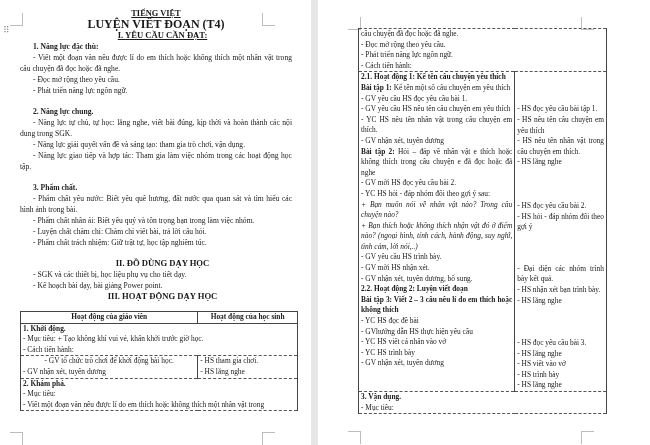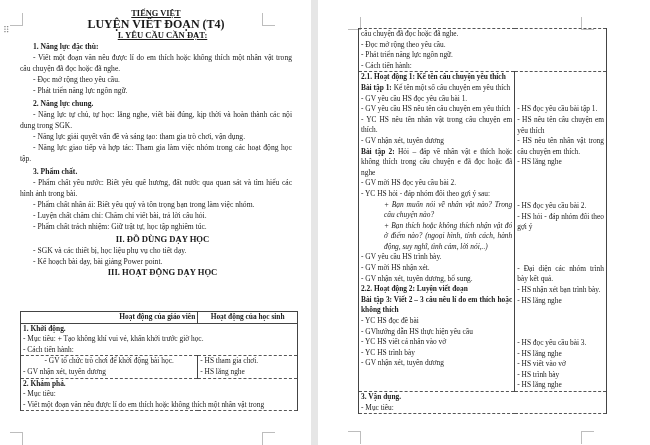--- a/index.html
+++ b/index.html
@@ -18,25 +18,25 @@
   .gutter { position:absolute; top:0; left:311px; width:7px; height:445px; background:#e6e6e6; }
 
   .crop { position:absolute; border-color:#bdbdbd; border-style:solid; width:12px; height:12px; }
   .drag-handle { position:absolute; left:3px; top:28px; font-size:9px; line-height:4px; color:#8a8a8a; letter-spacing:0; }
 
   .content { position:absolute; font-size:7.6px; line-height:11px; }
   #left-content { left:20px; top:8px; width:272px; }
   .c { text-align:center; }
   .b { font-weight:bold; }
   .u { text-decoration:underline; }
-  .i { font-style:italic;margin-left:23px; }
+  .i { font-style:italic; }
   .ind { text-indent:13px; }
   .just { text-align:justify; }
   .h1 { font-size:8.6px; font-weight:bold;text-align:center; }
-  .mt2 { margin-top:2px; }
+  .mt2 { margin-top:10px; }
   .line { white-space:nowrap; overflow:hidden;text-align:center; }
 
   table.lesson { border-collapse:collapse; width:100%; font-size:7.4px; line-height:10.6px; }
   table.lesson td { vertical-align:top; padding:0 2px; }
   table.lesson td.col1 { border-left:1px solid #444; border-right:1px solid #444; }
   table.lesson td.col2 { border-right:1px solid #444; }
   table.lesson td.full { border-left:1px solid #444; border-right:1px solid #444; }
   table.lesson tr.dash-top td { border-top:1px dashed #555; }
   table.lesson tr.solid-top td { border-top:1px solid #444; }
 
@@ -80,21 +80,21 @@
     <div class="h1 ind mt2">II. ĐỒ DÙNG DẠY HỌC</div>
     <div class="ind">- SGK và các thiết bị, học liệu phụ vụ cho tiết dạy.</div>
     <div class="ind">- Kế hoạch bài dạy, bài giảng Power point.</div>
     <div class="h1 ind">III. HOẠT ĐỘNG DẠY HỌC</div>
   </div>
 
   <div id="left-table">
     <table class="lesson">
       <tbody>
           <tr class="solid-top">
-        <td class="col1 c b" style="width:64%;text-align:right;">Hoạt động của giáo viên</td>
+        <td class="col1 c b" style="width:64%;">Hoạt động của giáo viên</td>
         <td class="col2 c b">Hoạt động của học sinh</td>
       </tr>
       <tr class="solid-top">
         <td class="full b" colspan="2">1. Khởi động.</td>
       </tr>
       <tr>
         <td class="full" colspan="2">- Mục tiêu: + Tạo không khí vui vẻ, khấn khởi trước giờ học.</td>
       </tr>
       <tr>
         <td class="full" colspan="2">- Cách tiến hành:</td>

